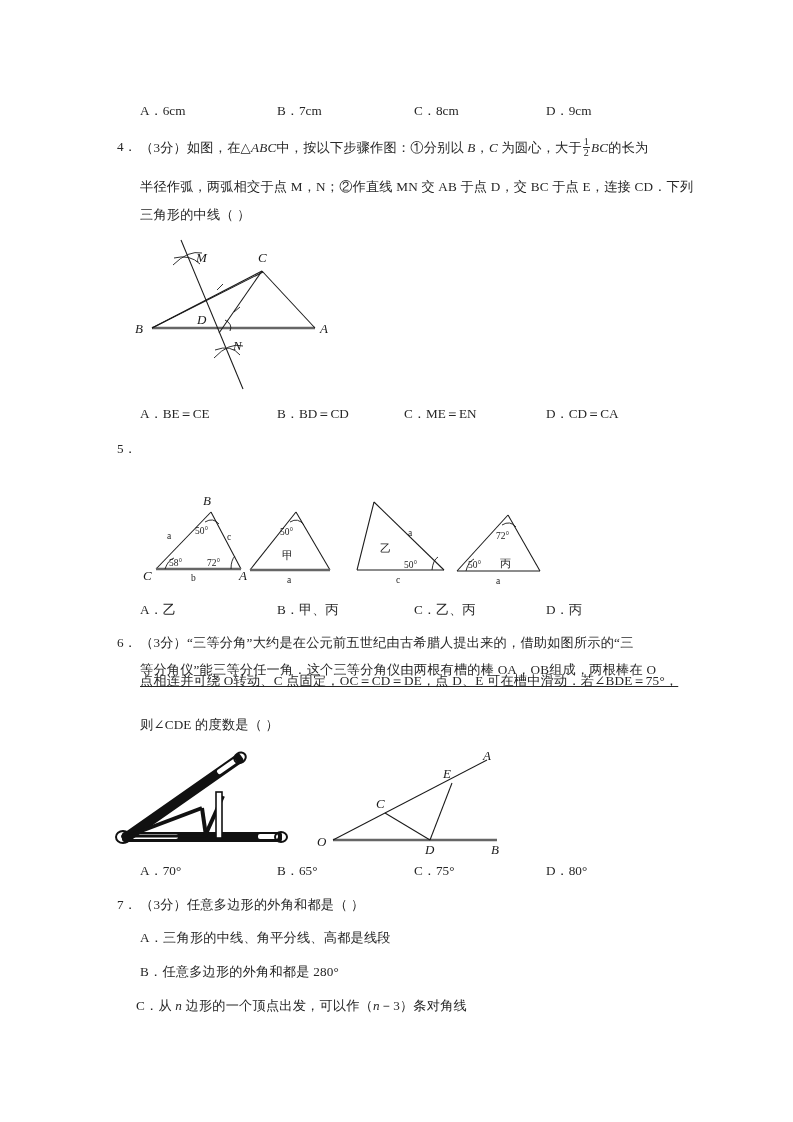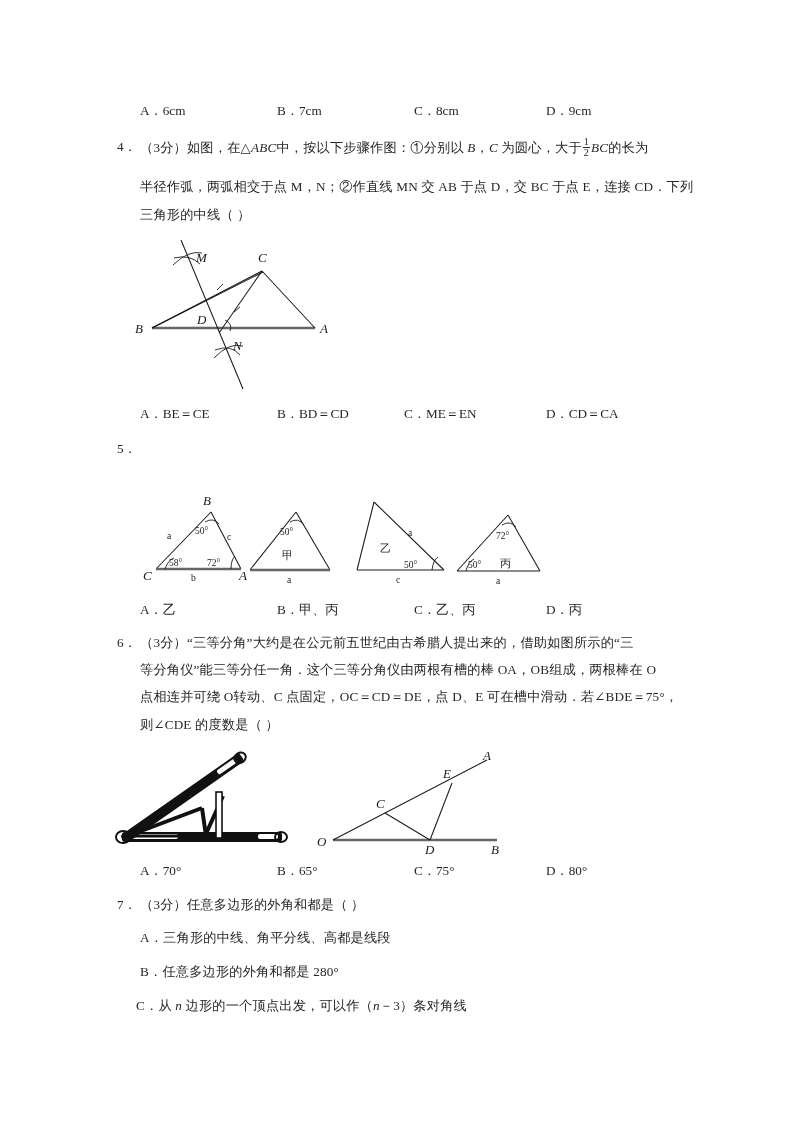--- a/index.html
+++ b/index.html
@@ -210,21 +210,21 @@
     <span class="opt" style="left:277px;">B．甲、丙</span>
     <span class="opt" style="left:414px;">C．乙、丙</span>
     <span class="opt" style="left:546px;">D．丙</span>
   </div>
 
   <div class="qnum" style="left:117px; top:634px;">6．</div>
   <div class="qline" style="left:140px; top:634px;">
     <span>（3分）</span><span>“三等分角”大约是在公元前五世纪由古希腊人提出来的，借助如图所示的“三</span>
   </div>
   <div class="qline" style="left:140px; top:661px;">等分角仪”能三等分任一角．这个三等分角仪由两根有槽的棒 OA，OB组成，两根棒在 O</div>
-  <div class="qline" style="left:140px; top:688px;">点相连并可绕 O转动、C 点固定，OC＝CD＝DE，点 D、E 可在槽中滑动．若∠BDE＝75°，</div>
+  <div class="qline" style="left:140px; top:672px;text-decoration:underline;">点相连并可绕 O转动、C 点固定，OC＝CD＝DE，点 D、E 可在槽中滑动．若∠BDE＝75°，</div>
   <div class="qline" style="left:140px; top:716px;">则∠CDE 的度数是（        ）</div>
 
   <div class="figure" style="left:110px; top:762px;">
     <svg width="200" height="95" viewBox="0 0 200 95">
 
       <rect x="12" y="70" width="160" height="10" rx="3" fill="#111111"></rect>
       <rect x="20" y="72" width="48" height="5" rx="2" fill="#ffffff"></rect>
       <rect x="148" y="72" width="20" height="5" rx="2" fill="#ffffff"></rect>
       <ellipse cx="13" cy="75" rx="7" ry="6" fill="none" stroke="#111111" stroke-width="2"></ellipse>
       <ellipse cx="171" cy="75" rx="6" ry="5" fill="none" stroke="#111111" stroke-width="2"></ellipse>

